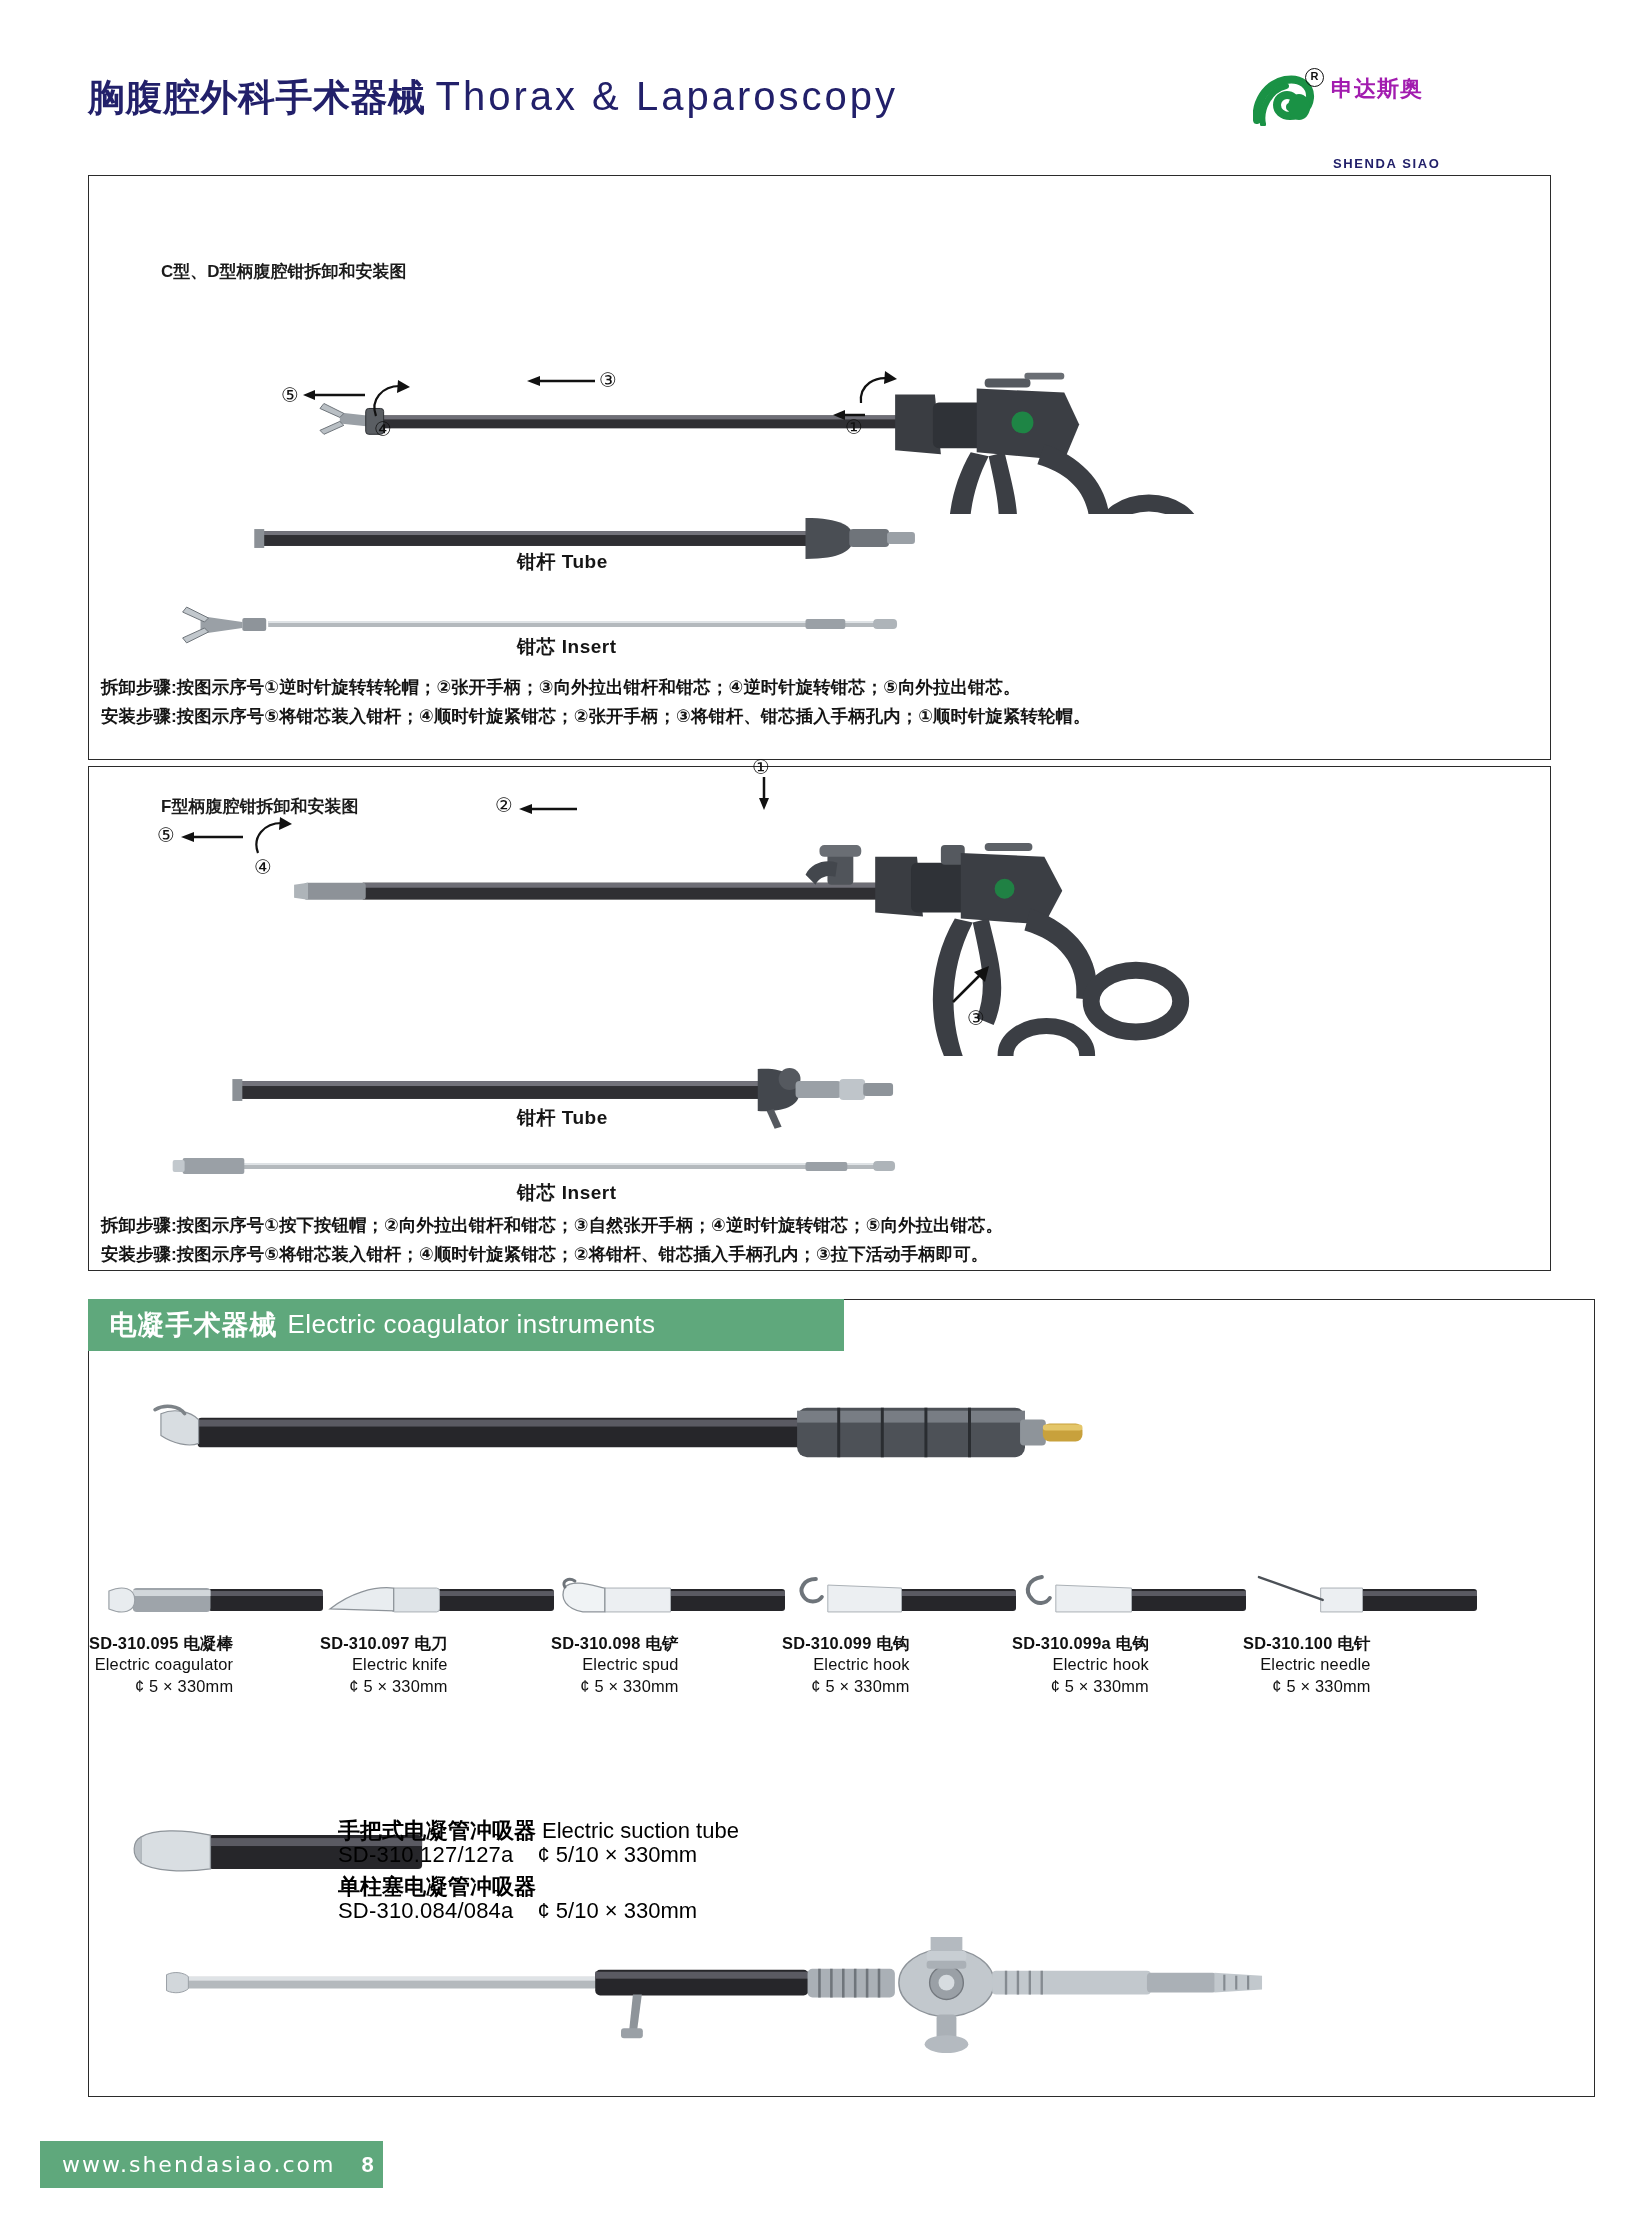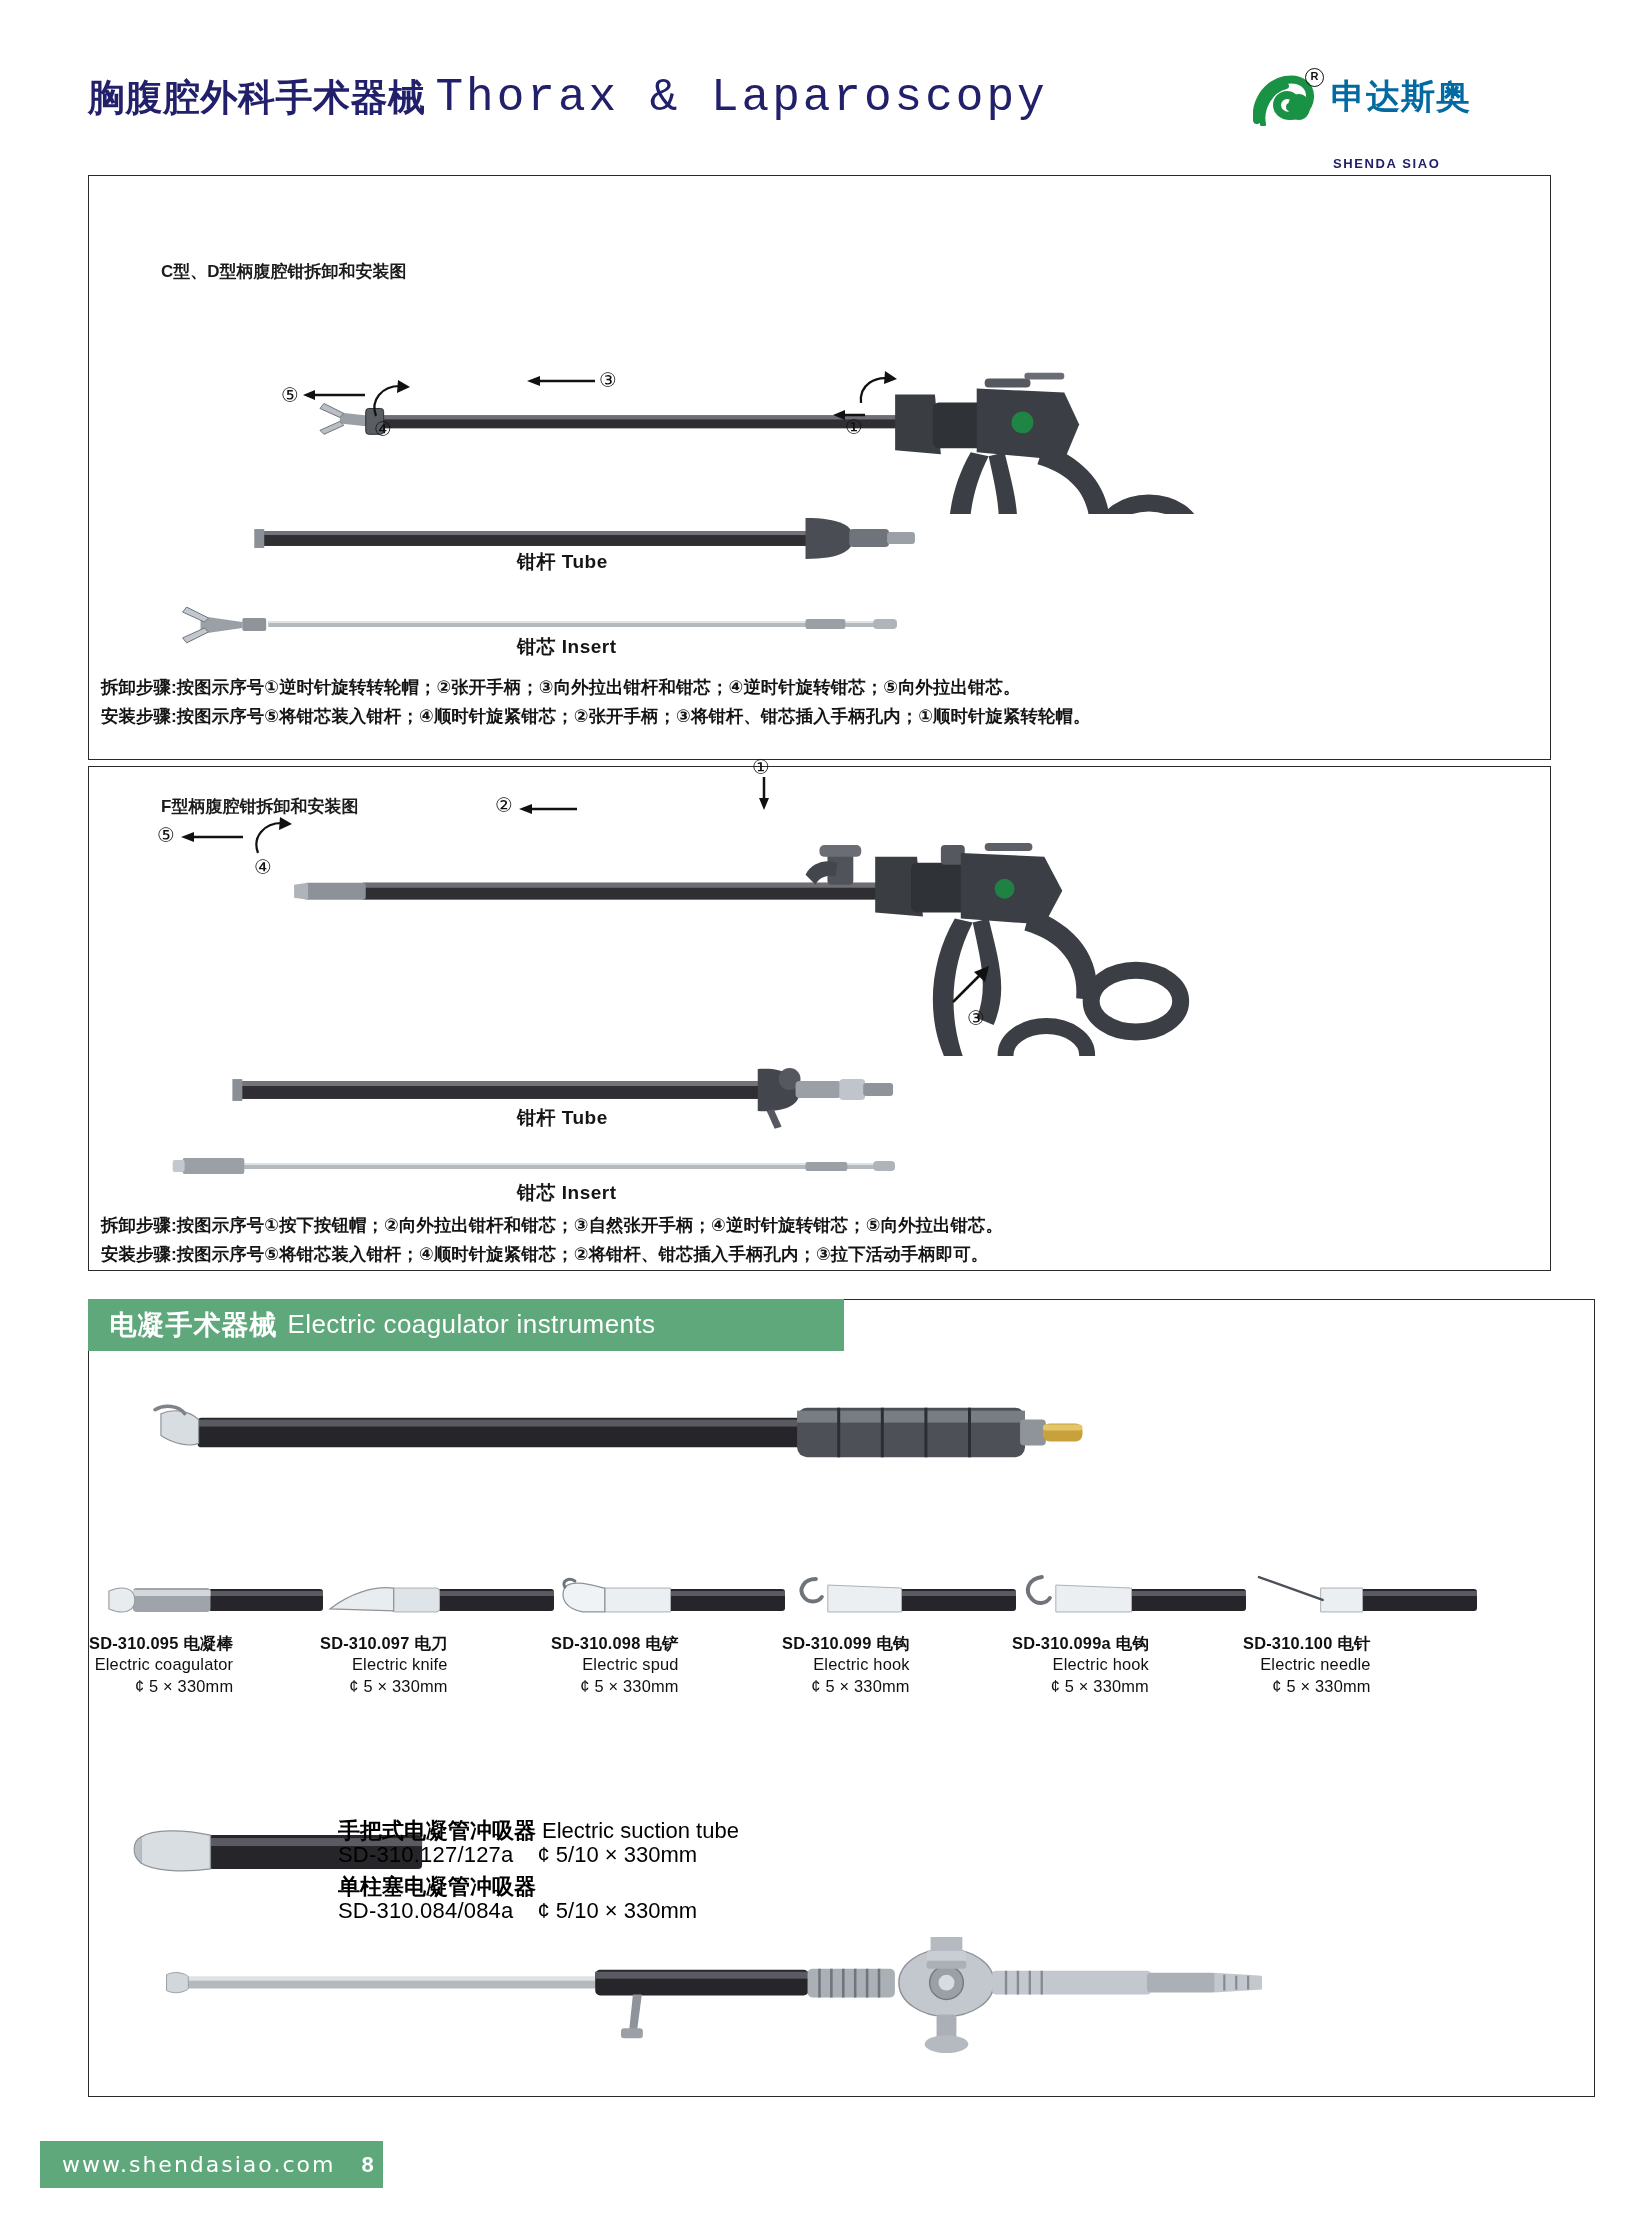--- a/index.html
+++ b/index.html
@@ -8,29 +8,29 @@
     font-family:"Liberation Sans","DejaVu Sans",sans-serif;
     color:#1a1a1a;
   }
 
   
   .page-header{position:absolute;left:0;top:0;width:1646px;height:159px;}
   .header-title{
     position:absolute;left:88px;top:98px;transform:translateY(-50%);
     font-size:37px;font-weight:bold;color:#22206a;white-space:nowrap;letter-spacing:0.5px;
   }
-  .header-title .en{font-weight:normal;letter-spacing:3px;font-size:46px;padding-left:10px;font-family:Liberation Mono, monospace;}
+  .header-title .en{font-weight:normal;letter-spacing:3px;font-size:40px;padding-left:10px;}
   .brand-logo{position:absolute;right:134px;top:70px;width:259px;height:62px;}
   .brand-mark{position:absolute;left:0;top:4px;width:62px;height:52px;}
   .brand-reg{
     position:absolute;left:52px;top:-2px;width:17px;height:17px;border:1.6px solid #111;
     border-radius:50%;font-size:11px;line-height:15px;text-align:center;color:#111;font-weight:bold;
   }
   .brand-cn{
-    position:absolute;left:78px;top:4px;font-size:34px;font-weight:bold;color:#0369a1;
+    position:absolute;left:78px;top:4px;font-size:22px;font-weight:bold;color:#a21caf;
     letter-spacing:1px;white-space:nowrap;
   }
   .brand-en{
     position:absolute;left:80px;top:40px;font-size:13px;font-weight:bold;color:#22206a;
     letter-spacing:1.6px;white-space:nowrap;margin-top:46px;
   }
 
   
   .panel{position:absolute;border:1.5px solid #2b2b2b;background:#fff;}
   .panel-p1{left:88px;top:175px;width:1461px;height:583px;}

